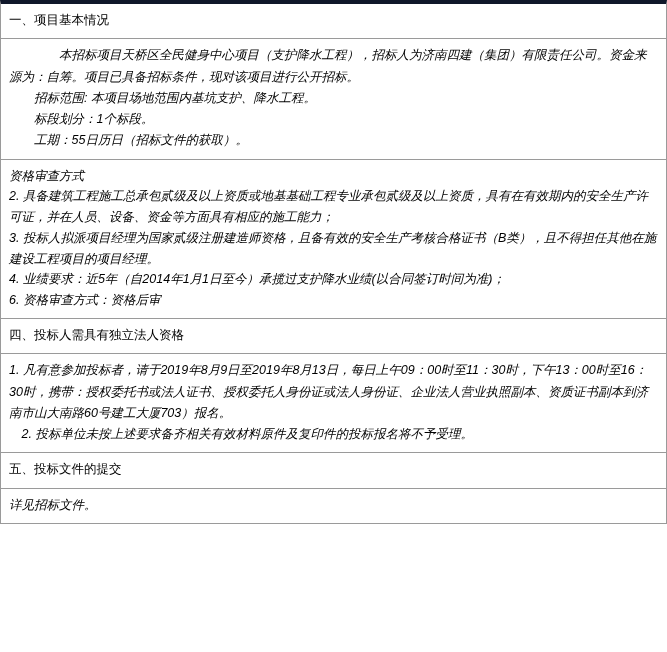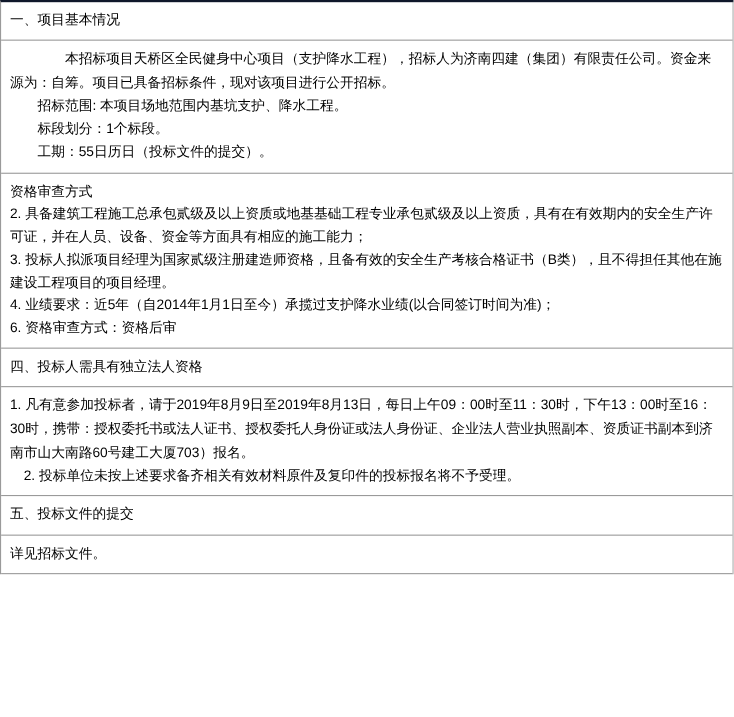--- a/index.html
+++ b/index.html
@@ -11,21 +11,21 @@
     width: 667px;
     height: 652px;
     font-family: "Liberation Sans", "DejaVu Sans", sans-serif;
     font-size: 12.5px;
     color: #000000;
     overflow: hidden;
   }
   .doc {
     width: 667px;
     box-sizing: border-box;
-    border-top: 2px solid #0f172a;
+    border-top: 4px solid #0f172a;
     border-left: 1px solid #9a9a9a;
     border-right: 1px solid #9a9a9a;
   }
   .row {
     box-sizing: border-box;
     border-bottom: 1px solid #9a9a9a;
     padding: 6px 8px 7px 8px;
     line-height: 1.55;
   }
   .section-head {
@@ -46,39 +46,40 @@
     text-indent: 2em;
   }
   .indent4 {
     text-indent: 4em;
   }
   .indent-hang {
     text-indent: 1em;
   }
   .body-block p {
     line-height: 1.7;
+    font-style: italic;
   }
   .tight p {
     line-height: 1.66;
   }
 </style>
 </head>
 <body>
 
 <div class="doc">
 
   <div class="row section-head">
     <span class="txt">一、项目基本情况</span>
   </div>
 
   <div class="row body-block">
     <p class="indent4">本招标项目天桥区全民健身中心项目（支护降水工程），招标人为济南四建（集团）有限责任公司。资金来源为：自筹。项目已具备招标条件，现对该项目进行公开招标。</p>
     <p class="indent2">招标范围: 本项目场地范围内基坑支护、降水工程。</p>
     <p class="indent2">标段划分：1个标段。</p>
-    <p class="indent2">工期：55日历日（投标文件的提交）。</p>
+    <p class="indent2">工期：55日历日（招标文件的获取）。</p>
   </div>
 
 
   <div class="row body-block tight">
     <p>资格审查方式</p>
     <p>2. 具备建筑工程施工总承包贰级及以上资质或地基基础工程专业承包贰级及以上资质，具有在有效期内的安全生产许可证，并在人员、设备、资金等方面具有相应的施工能力；</p>
     <p>3. 投标人拟派项目经理为国家贰级注册建造师资格，且备有效的安全生产考核合格证书（B类），且不得担任其他在施建设工程项目的项目经理。</p>
     <p>4. 业绩要求：近5年（自2014年1月1日至今）承揽过支护降水业绩(以合同签订时间为准)；</p>
     <p>6. 资格审查方式：资格后审</p>
   </div>

